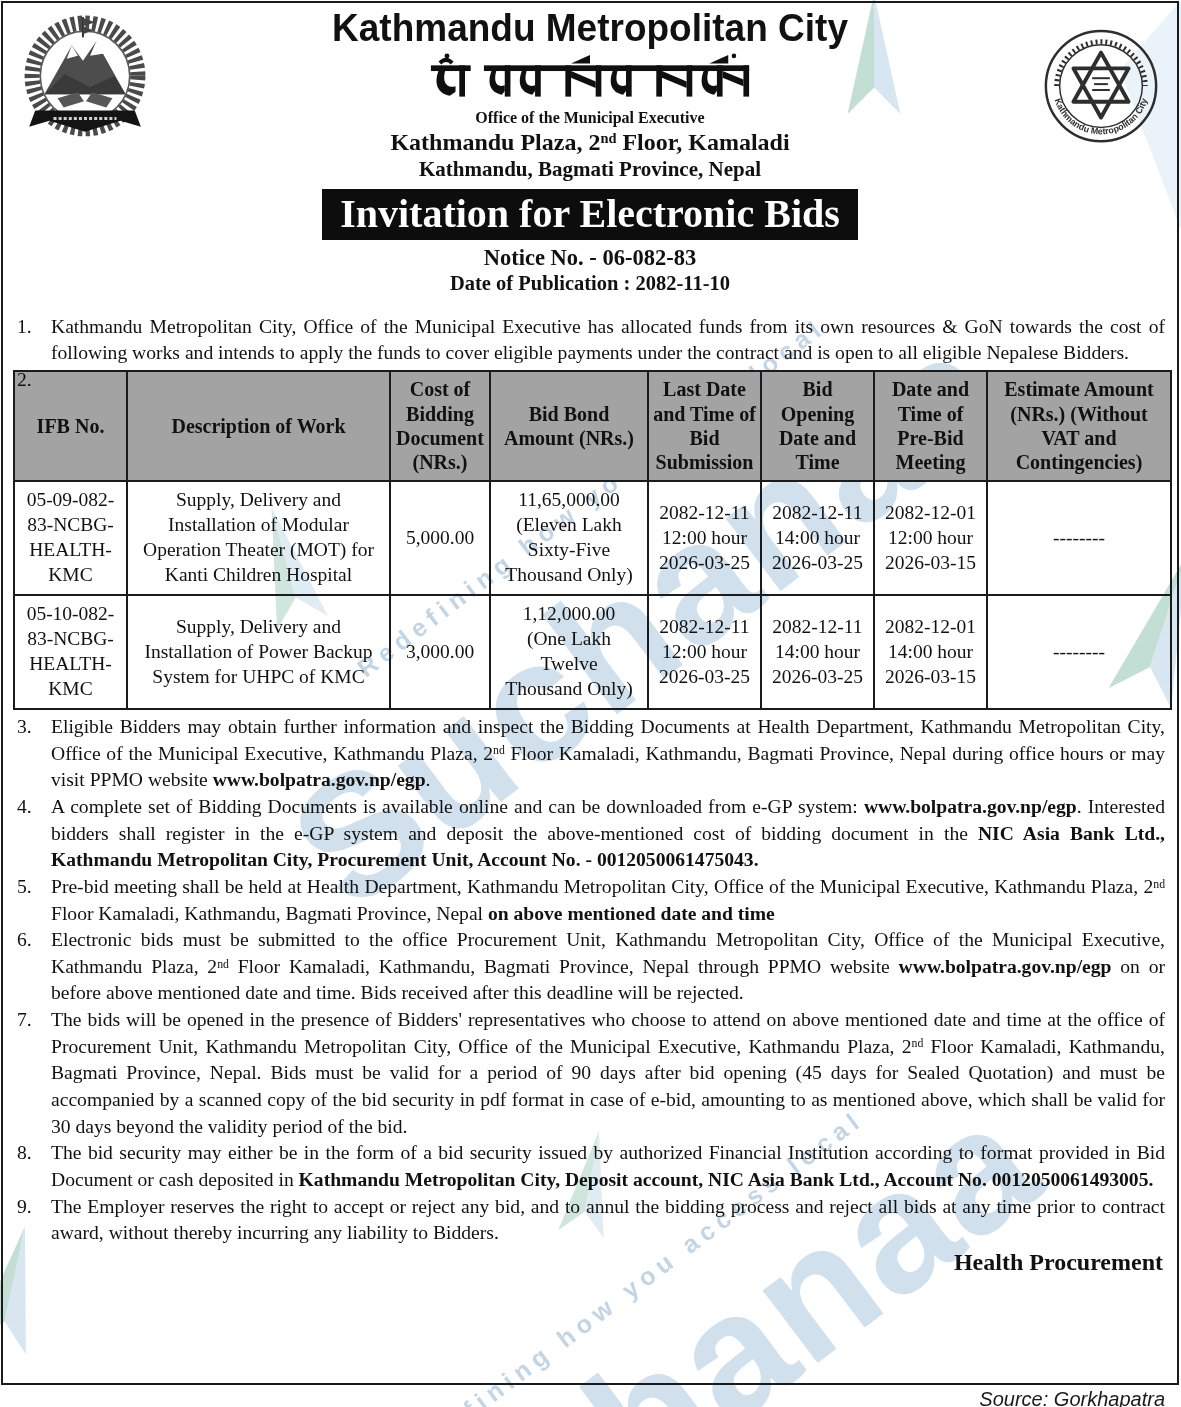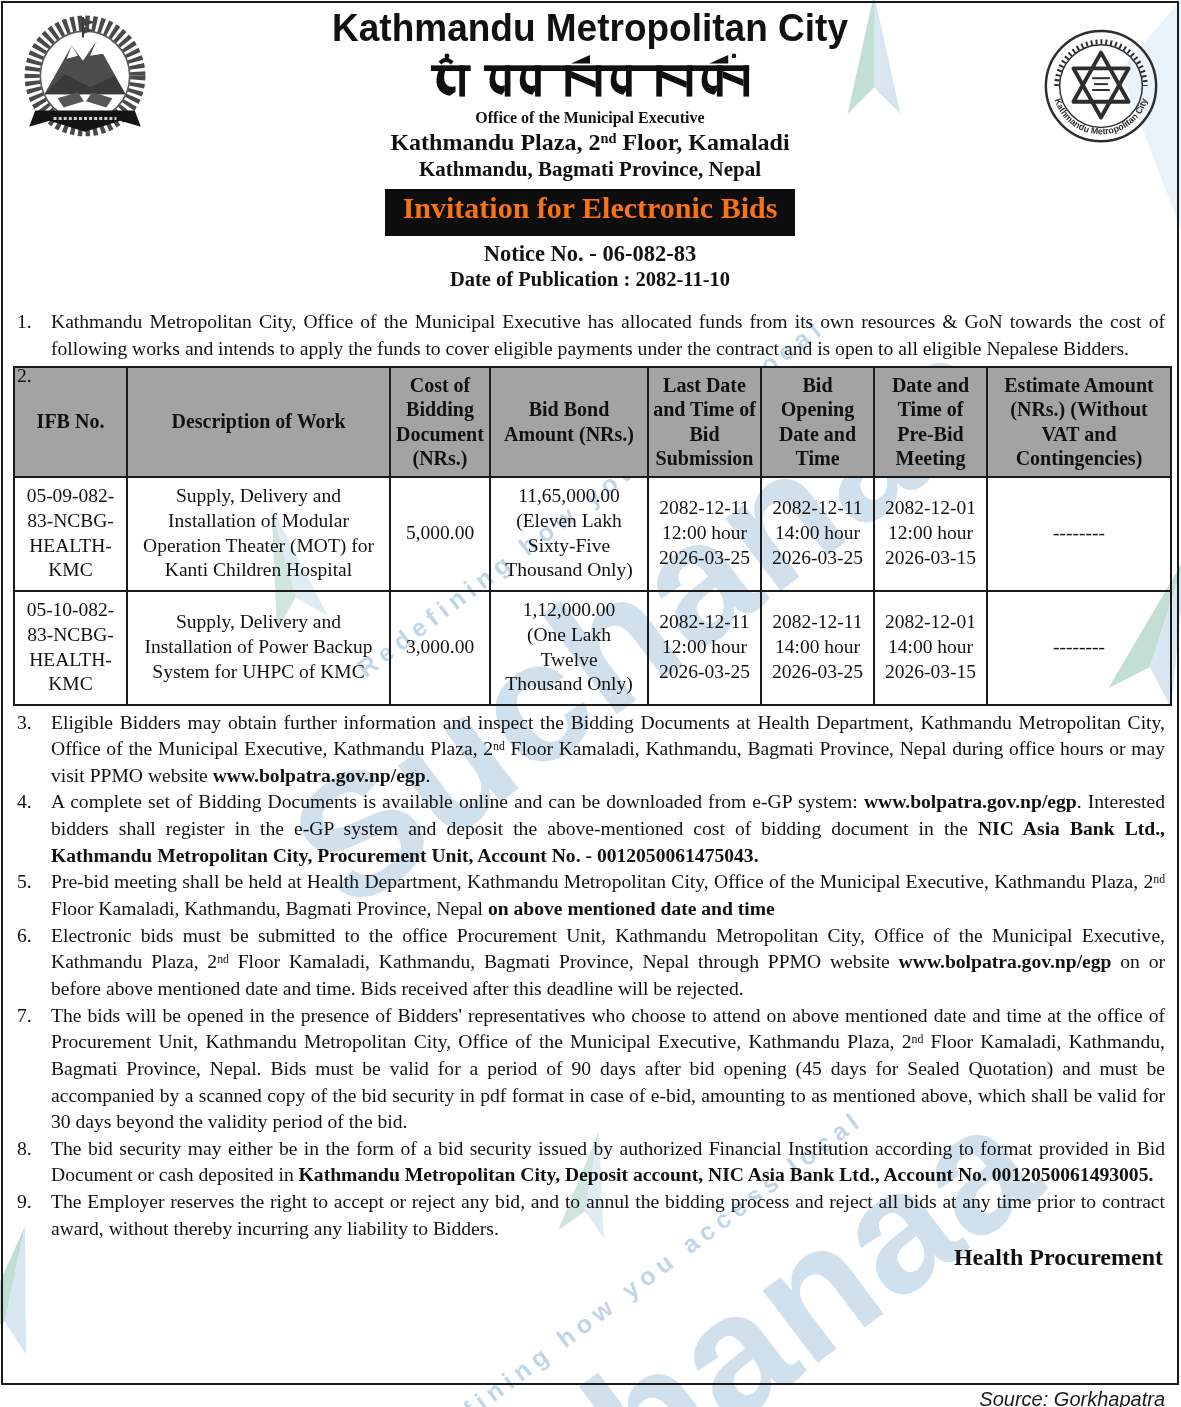--- a/index.html
+++ b/index.html
@@ -20,22 +20,22 @@
   .header{text-align:center;position:relative;}
   .logo-left{position:absolute;left:6px;top:4px;}
   .logo-right{position:absolute;right:2px;top:18px;}
   .title{font-family:"Liberation Sans","DejaVu Sans",sans-serif;font-weight:bold;font-size:37px;
          line-height:1.1;margin-top:2px;transform:scaleY(1.04);}
   .deva{display:block;margin:3px auto 0;}
   .office{font-weight:bold;font-size:16px;line-height:1.18;margin-top:1px;}
   .addr1{font-weight:bold;font-size:24px;line-height:1.18;}
   .addr2{font-weight:bold;font-size:21px;line-height:1.25;}
   .banner-wrap{margin:7px 0 4px;}
-  .banner{display:inline-block;background:#0d0d0d;color:#f97316;font-weight:bold;font-size:30px;
-          padding:2px 18px 10px;line-height:1.15;}
+  .banner{display:inline-block;background:#0d0d0d;color:#ffffff;font-weight:bold;font-size:40px;
+          padding:2px 18px 3px;line-height:1.15;}
   .notice-no{font-weight:bold;font-size:22.5px;line-height:1.2;}
   .pub-date{font-weight:bold;font-size:20.5px;line-height:1.25;margin-bottom:17px;}
   
   .item{position:relative;padding-left:38px;padding-right:2px;text-align:justify;
         font-size:19.6px;line-height:1.36;}
   .item .num{position:absolute;left:4px;top:0;}
   sup{font-size:60%;vertical-align:baseline;position:relative;top:-0.45em;}
   
   table.bids{border-collapse:collapse;table-layout:fixed;width:100%;margin:3px 0 4px;}
   table.bids th,table.bids td{border:2px solid #1b1b1b;text-align:center;vertical-align:middle;

